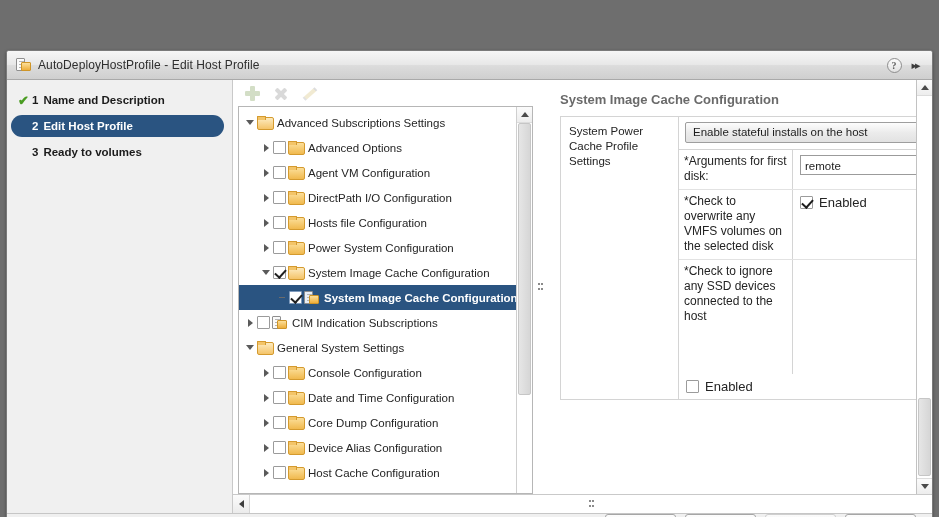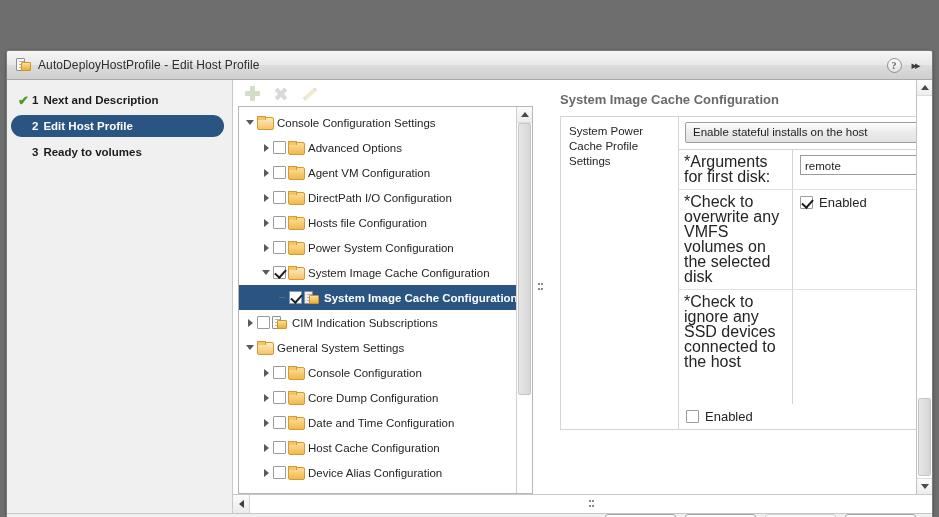--- a/index.html
+++ b/index.html
@@ -225,21 +225,21 @@
     padding: 3px 22px 0 7px; white-space: nowrap; overflow: hidden;
     cursor: default;
   }
 
   .subtable { border-top: 1px solid #d4d4d4; }
   .srow { display: flex; border-bottom: 1px solid #e2e2e2; }
   .srow:last-child { border-bottom: 0; flex-direction: column; }
   .scell-label {
     width: 114px; flex: 0 0 114px;
     padding: 4px 4px 5px 5px;
-    font-size: 16px; color: #242424; line-height: 15px;
+    font-size: 12px; color: #242424; line-height: 15px;
     border-right: 1px solid #d4d4d4;
   }
   .scell-val { flex: 1 1 auto; padding: 5px 0 5px 7px; display: flex; align-items: flex-start; }
   .txtinput {
     width: 118px; height: 20px;
     border: 1px solid #9b9b9b; background: #fff;
     font-size: 11.5px; color: #1d1d1d;
     padding: 2px 4px 0 4px;
   }
   .chkline { display: flex; align-items: center; gap: 6px; }
@@ -357,21 +357,21 @@
       </span>
     </span>
   </div>
 
   <div id="body">
 
     <div id="sidebar">
       <div class="wiz-row">
         <span class="wiz-check" style="color:#4a9c22;font-size:13px;font-weight:bold;">✔</span>
         <span class="wiz-num">1</span>
-        <span class="wiz-label">Next and Description</span>
+        <span class="wiz-label">Name and Description</span>
       </div>
       <div class="wiz-row active">
         <span class="wiz-check"></span>
         <span class="wiz-num">2</span>
         <span class="wiz-label">Edit Host Profile</span>
       </div>
       <div class="wiz-row">
         <span class="wiz-check"></span>
         <span class="wiz-num">3</span>
         <span class="wiz-label">Ready to volumes</span>
@@ -389,21 +389,21 @@
           </div>
 
           <div class="tree-box">
             <div class="tree-scrollarea">
               <div class="tree-list" id="tree-list">
                   <div class="tnode" style="padding-left: 4px;">
                     <span class="twist">
                       <i class="arrow-d"></i>
                     </span>
                     <span class="folder open"></span>
-                    <span class="tlabel">Console Configuration Settings</span>
+                    <span class="tlabel">Advanced Subscriptions Settings</span>
                   </div>
                   <div class="tnode" style="padding-left: 20px;">
                     <span class="twist">
                       <i class="arrow-r"></i>
                     </span>
                     <span class="tcheck"></span>
                     <span class="folder"></span>
                     <span class="tlabel">Advanced Options</span>
                   </div>
                   <div class="tnode" style="padding-left: 20px;">
@@ -482,45 +482,45 @@
                     <span class="tcheck"></span>
                     <span class="folder"></span>
                     <span class="tlabel">Console Configuration</span>
                   </div>
                   <div class="tnode" style="padding-left: 20px;">
                     <span class="twist">
                       <i class="arrow-r"></i>
                     </span>
                     <span class="tcheck"></span>
                     <span class="folder"></span>
+                    <span class="tlabel">Date and Time Configuration</span>
+                  </div>
+                  <div class="tnode" style="padding-left: 20px;">
+                    <span class="twist">
+                      <i class="arrow-r"></i>
+                    </span>
+                    <span class="tcheck"></span>
+                    <span class="folder"></span>
                     <span class="tlabel">Core Dump Configuration</span>
                   </div>
                   <div class="tnode" style="padding-left: 20px;">
                     <span class="twist">
                       <i class="arrow-r"></i>
                     </span>
                     <span class="tcheck"></span>
                     <span class="folder"></span>
-                    <span class="tlabel">Date and Time Configuration</span>
+                    <span class="tlabel">Device Alias Configuration</span>
                   </div>
                   <div class="tnode" style="padding-left: 20px;">
                     <span class="twist">
                       <i class="arrow-r"></i>
                     </span>
                     <span class="tcheck"></span>
                     <span class="folder"></span>
                     <span class="tlabel">Host Cache Configuration</span>
-                  </div>
-                  <div class="tnode" style="padding-left: 20px;">
-                    <span class="twist">
-                      <i class="arrow-r"></i>
-                    </span>
-                    <span class="tcheck"></span>
-                    <span class="folder"></span>
-                    <span class="tlabel">Device Alias Configuration</span>
                   </div>
                 </div>
             </div>
             <div class="vscroll">
               <div class="sb-arrow">
                   <i class="up"></i>
                 </div>
               <div class="sb-track">
                 <div class="sb-thumb" style="top:0; height:272px;"></div>
               </div>

